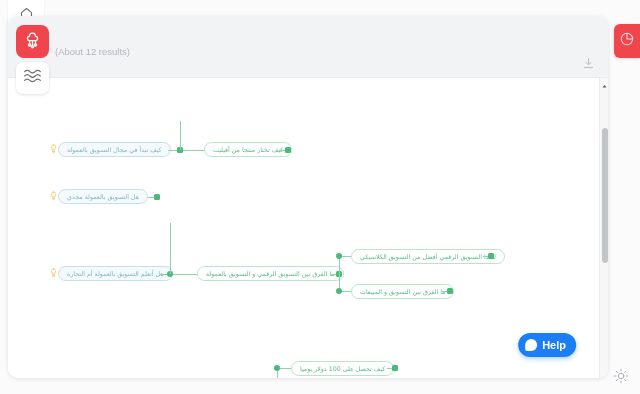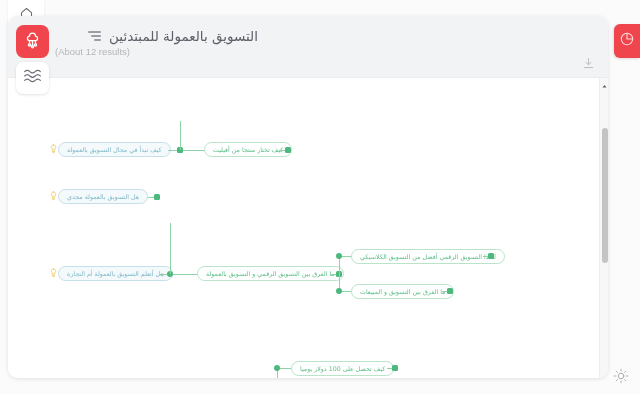--- a/index.html
+++ b/index.html
@@ -245,28 +245,20 @@
             <path d="M12 13.3v6"></path>
               <path d="M8.6 13.3v3.4"></path>
               <path d="M15.4 13.3v3.4"></path>
             <circle cx="8.6" cy="18.2" r="1.3"></circle>
             <circle cx="12" cy="20.2" r="1.3"></circle>
             <circle cx="15.4" cy="18.2" r="1.3"></circle>
           </svg>
         </span>
       </div>
 
-      <div class="title-row">
-        <span class="title-text">التسويق بالعمولة للمبتدئين</span>
-        <span class="menu-icon">
-          <i></i>
-            <i></i>
-            <i></i>
-        </span>
-      </div>
 
       <div class="results-count">(About 12 results)</div>
 
       <div class="download-btn">
         <span>
           <svg viewBox="0 0 24 24" fill="none" stroke="#b7babf" stroke-width="1.8" stroke-linecap="round" stroke-linejoin="round">
             <path d="M12 3v11"></path>
               <path d="M7.5 10 12 14.5 16.5 10"></path>
             <path d="M4.5 19.5h15"></path>
           </svg>
@@ -369,20 +361,24 @@
 
   <div class="side-tab">
     <span>
       <svg viewBox="0 0 24 24" fill="none" stroke="#ffd8da" stroke-width="1.6">
         <circle cx="12" cy="12" r="8.5"></circle>
         <path d="M12 3.5v8.5h8.5" stroke-linecap="round"></path>
       </svg>
     </span>
   </div>
 
+  <div class="help-btn">
+    <span class="bubble"></span>
+    <span class="label">Help</span>
+  </div>
 
   <div class="theme-toggle">
     <span>
       <svg viewBox="0 0 24 24" fill="none" stroke="#aeb1b7" stroke-width="1.5" stroke-linecap="round">
         <circle cx="12" cy="12" r="4.2"></circle>
         <path d="M12 1.8v2.6"></path>
           <path d="M12 19.6v2.6"></path>
         <path d="M1.8 12h2.6"></path>
           <path d="M19.6 12h2.6"></path>
         <path d="M4.8 4.8 6.6 6.6"></path>

